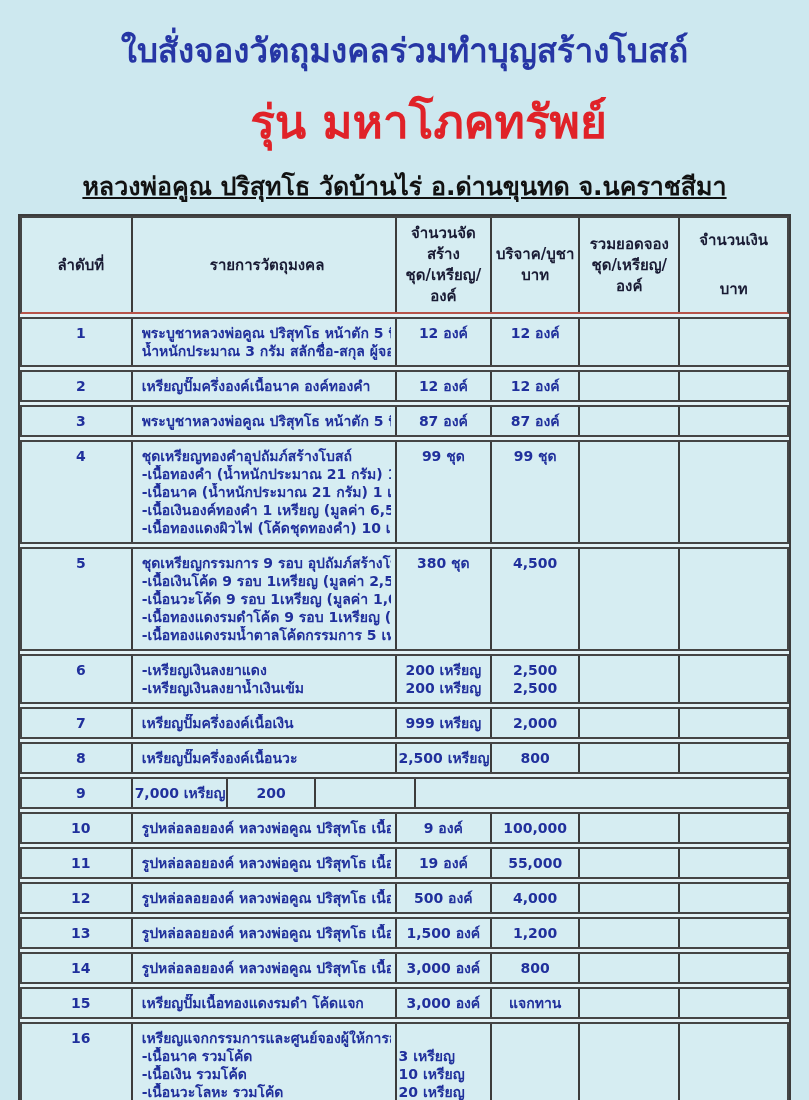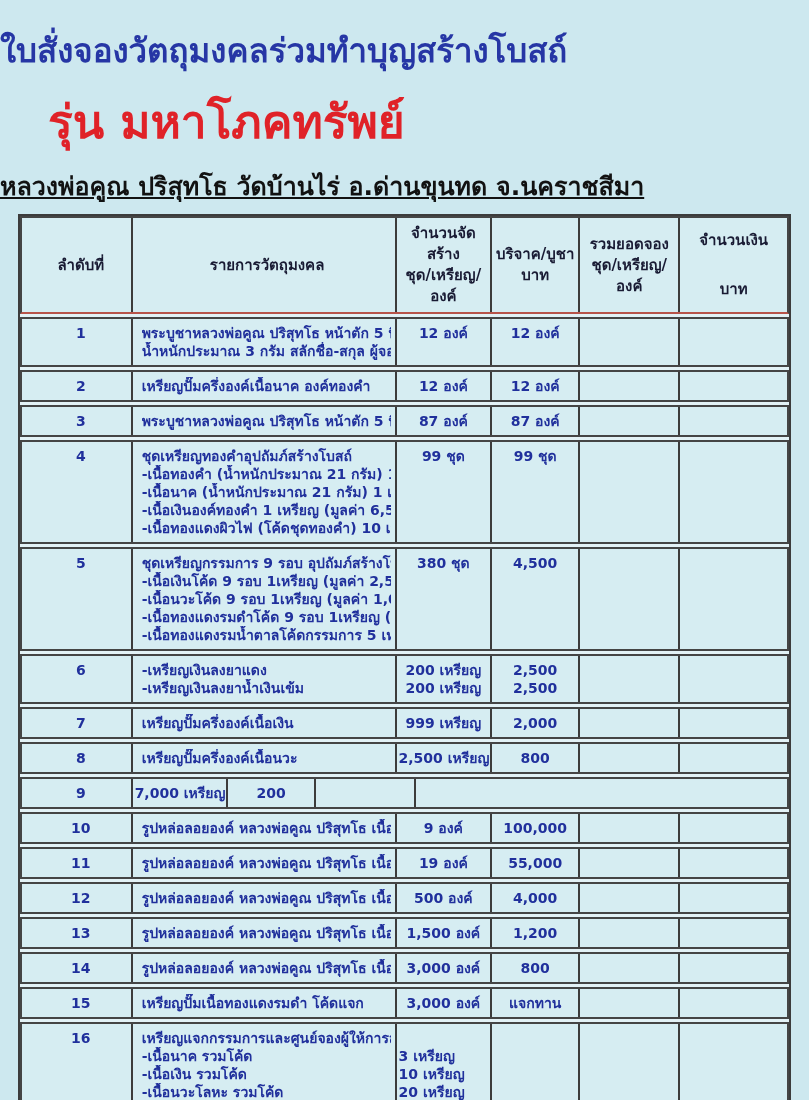--- a/index.html
+++ b/index.html
@@ -3,21 +3,21 @@
 <meta charset="utf-8">
 <style>
   html,body{margin:0;padding:0;}
   body{
     width:809px;height:1100px;
     background:#cde8ef;
     font-family:"DejaVu Sans", sans-serif;
     -webkit-font-smoothing:antialiased;
     overflow:hidden;
   }
-  .titles{text-align:left;}
+  .titles{text-align:center;}
   .main-title{
     margin:24px 0 4px 0;
     font-size:33px;font-weight:bold;
     color:#2636a5;
     letter-spacing:0px;
   }
   .edition-title{
     margin:8px 0 6px 0;
     font-size:46px;font-weight:bold;
     color:#e02228;

